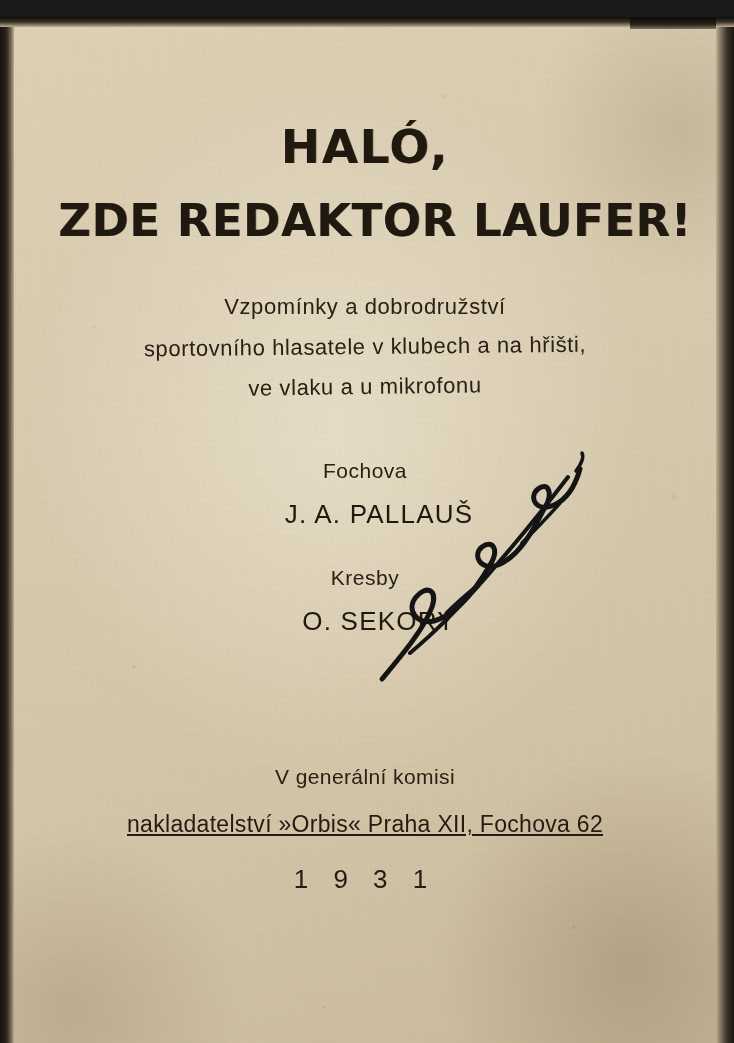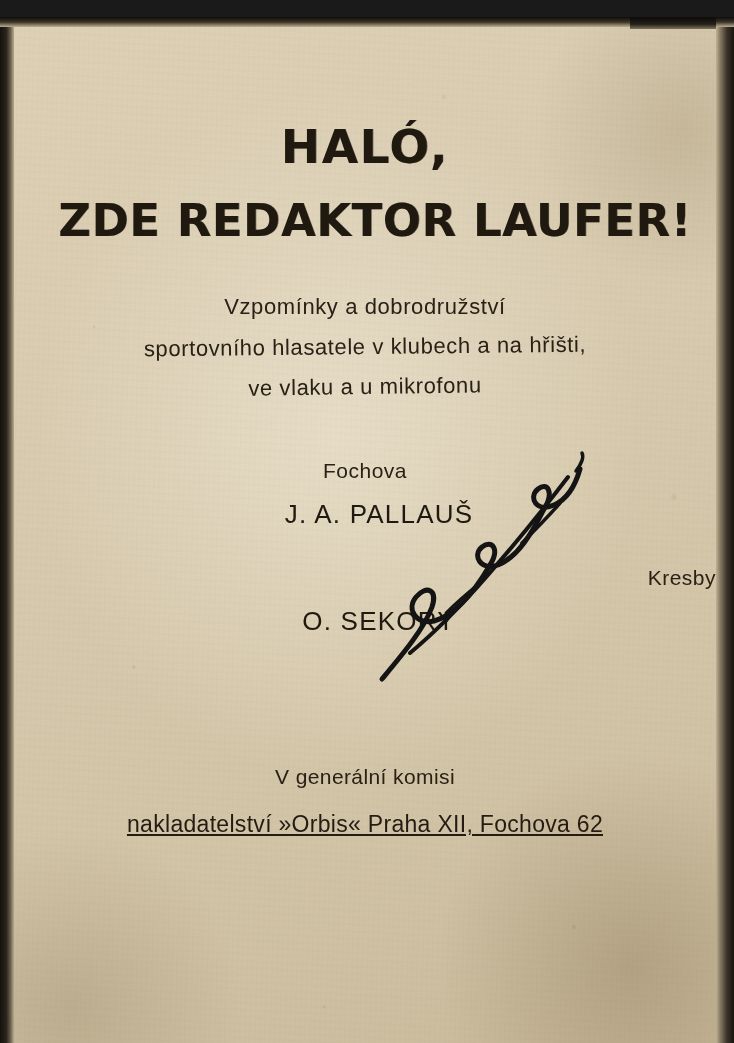--- a/index.html
+++ b/index.html
@@ -141,21 +141,21 @@
   }
   .credit-name {
     font-size: 26px;
     letter-spacing: 1.2px;
     color: #201910;
     font-weight: 500;
     padding-left: 28px;
   }
   .m-napsal { margin-top: 52px; }
   .m-author { margin-top: 16px; }
-  .m-kresby { margin-top: 36px; text-align: right; }
+  .m-kresby { margin-top: 36px; }
   .m-artist { margin-top: 16px; }
 
   .imprint {
     margin-top: 128px;
     font-size: 21px;
     letter-spacing: 0.4px;
     color: #2a2116;
   }
   .publisher {
     margin-top: 22px;
@@ -204,20 +204,21 @@
     </div>
 
     <div class="credit-label m-napsal">Fochova</div>
     <div class="credit-name m-author">J. A. PALLAUŠ</div>
 
     <div class="credit-label m-kresby">Kresby</div>
     <div class="credit-name m-artist">O. SEKORY</div>
 
     <div class="imprint">V generální komisi</div>
     <div class="publisher">nakladatelství »Orbis« Praha XII, Fochova 62</div>
+    <div class="year">1 9 3 1</div>
 
   </div>
 
   <div class="signature">
     <svg viewBox="0 0 220 250" xmlns="http://www.w3.org/2000/svg">
       <g fill="none" stroke="#141414" stroke-linecap="round" stroke-linejoin="round">
         <path d="M10 232 C 30 208, 52 182, 60 160 C 66 142, 54 138, 44 150 C 34 162, 44 178, 62 174 C 84 168, 104 142, 118 118" stroke-width="5"></path>
         <path d="M118 118 C 128 102, 120 92, 110 100 C 100 108, 108 124, 126 118 C 146 110, 160 86, 172 62" stroke-width="5"></path>
         <path d="M172 62 C 182 46, 176 34, 166 42 C 156 50, 164 66, 182 58 C 196 52, 204 36, 208 22" stroke-width="5"></path>
         <path d="M38 206 C 62 186, 90 158, 116 128 C 142 98, 170 64, 196 30" stroke-width="4"></path>

